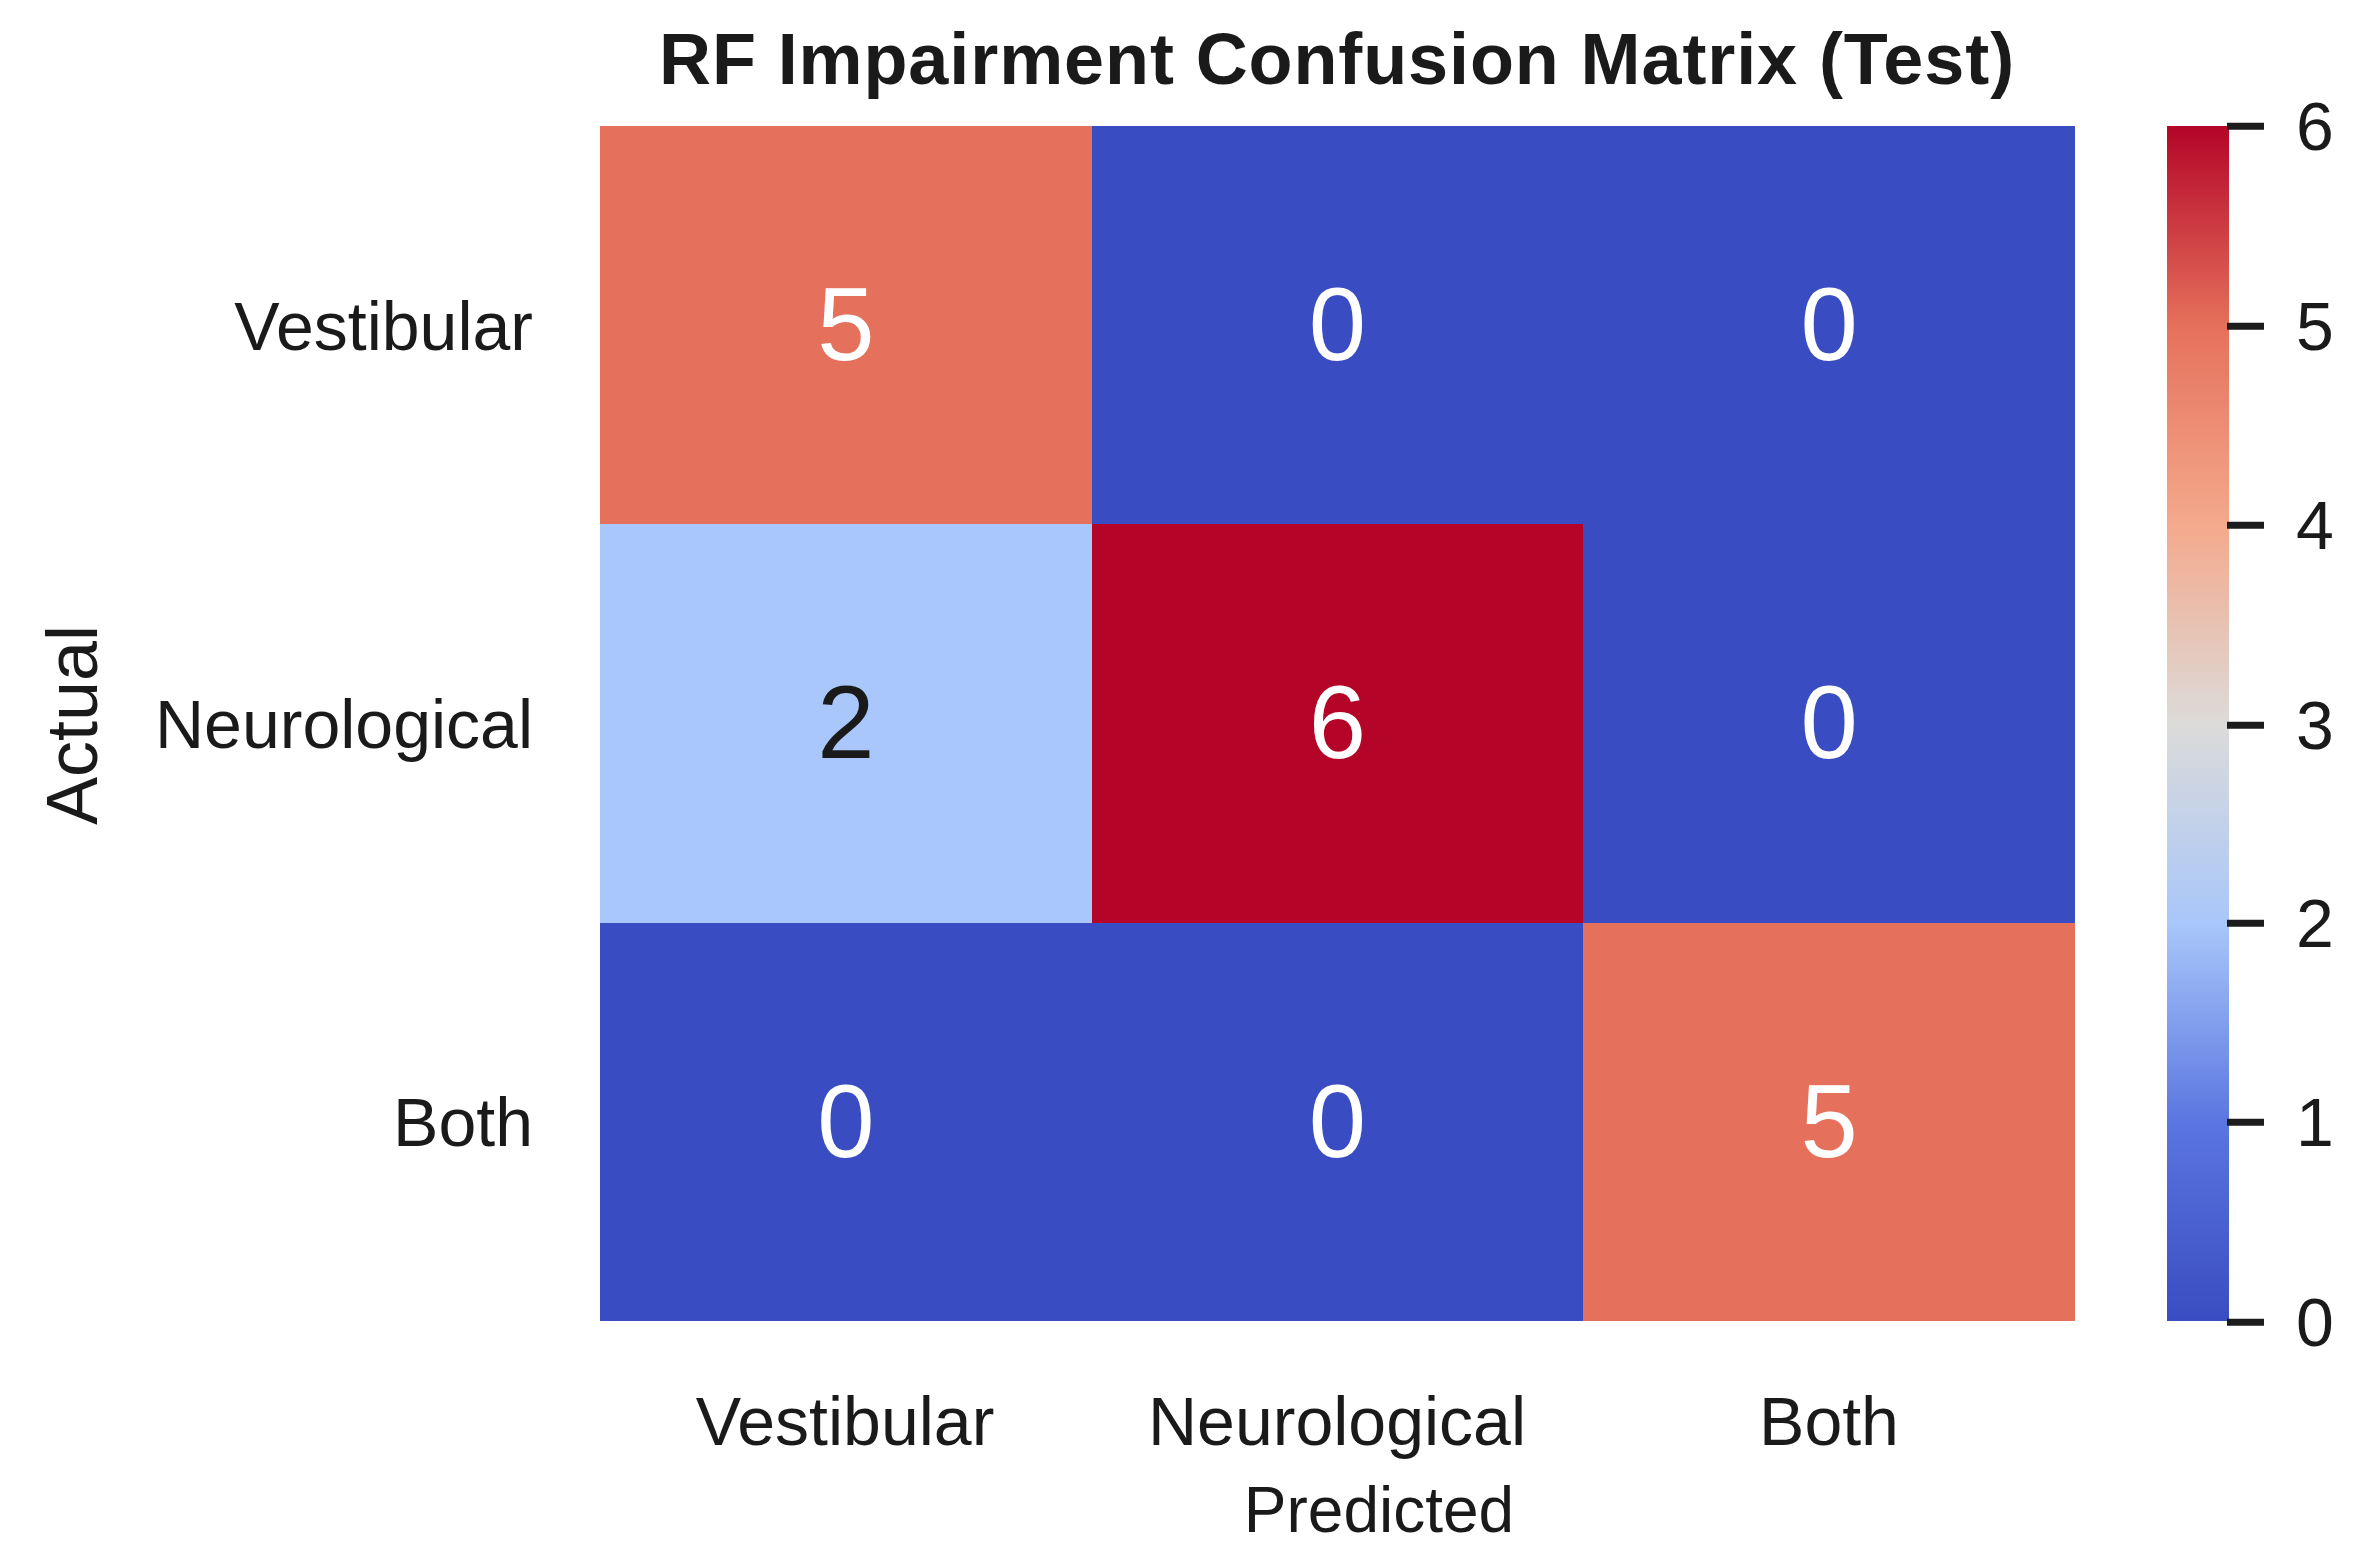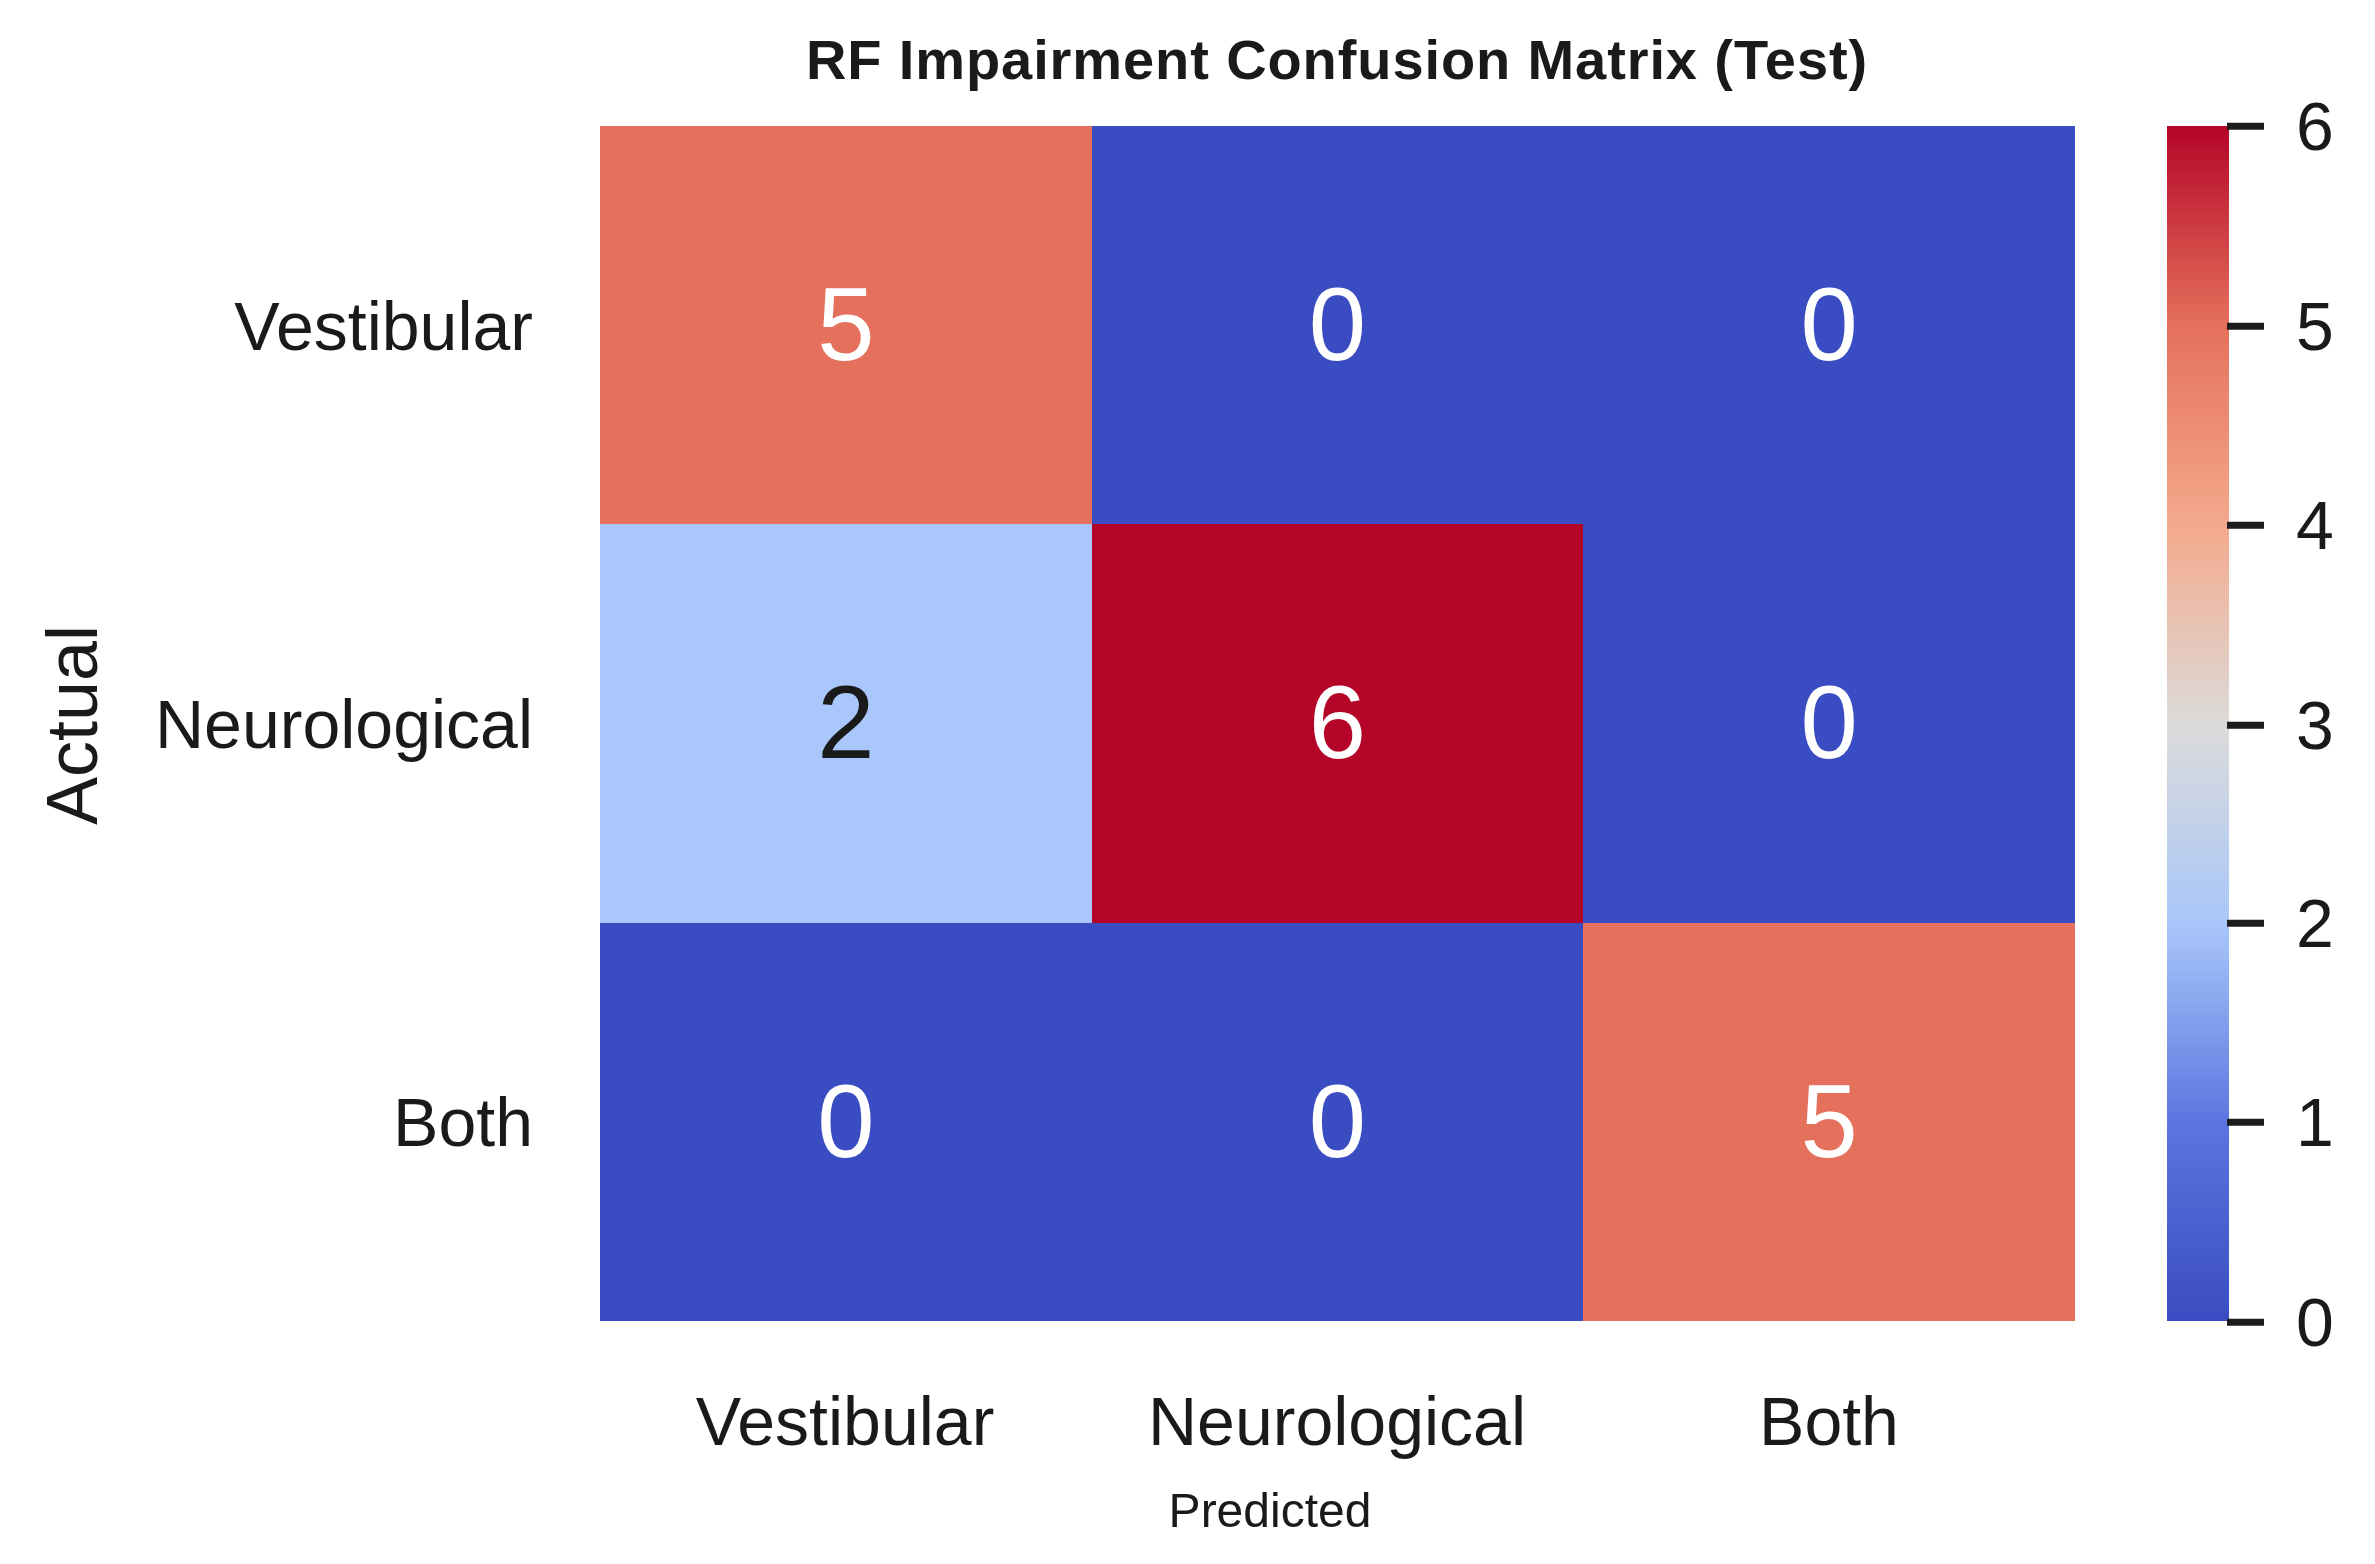--- a/index.html
+++ b/index.html
@@ -2,29 +2,29 @@
 <html style="font-size:14.8px"><head>
 <meta charset="utf-8">
 <style>
   html,body{margin:0;padding:0;}
   body{
     width:2376px;height:1564px;background:#ffffff;position:relative;overflow:hidden;
     font-family:"Liberation Sans","DejaVu Sans",sans-serif;color:#1a1a1a;
   }
   .abs{position:absolute;}
   .center{transform:translate(-50%,-50%);white-space:nowrap;}
-  .chart-title{left:1337px;top:59px;font-size:56px;font-weight:bold;letter-spacing:0.9px;}
+  .chart-title{left:1337px;top:59px;font-size:72px;font-weight:bold;letter-spacing:0.9px;}
   .heatmap{
     left:600px;top:126px;width:1475px;height:1195px;
     display:grid;grid-template-columns:repeat(3,1fr);grid-template-rows:repeat(3,1fr);
   }
   .cell{display:flex;align-items:center;justify-content:center;font-size:103px;}
   .row-label{left:0;width:533px;text-align:right;font-size:68px;line-height:74px;margin-top:-37px;}
   .col-label{font-size:68px;top:1421px;}
-  .x-axis-label{left:1270px;top:1510px;font-size:48px;}
+  .x-axis-label{left:1379px;top:1510px;font-size:64px;}
   .y-axis-label{left:72px;top:725px;font-size:72px;transform:translate(-50%,-50%) rotate(-90deg);white-space:nowrap;}
   .colorbar{left:2167px;top:126px;width:62px;height:1195px;}
   .cbar-tick{left:2227px;width:37px;height:6.5px;background:#1c1c1c;transform:translateY(-50%);}
   .cbar-label{left:2296px;font-size:68px;line-height:74px;transform:translateY(-50%);}
 </style>
 </head>
 <body>
 
 <div class="abs center chart-title">RF Impairment Confusion Matrix (Test)</div>
 

